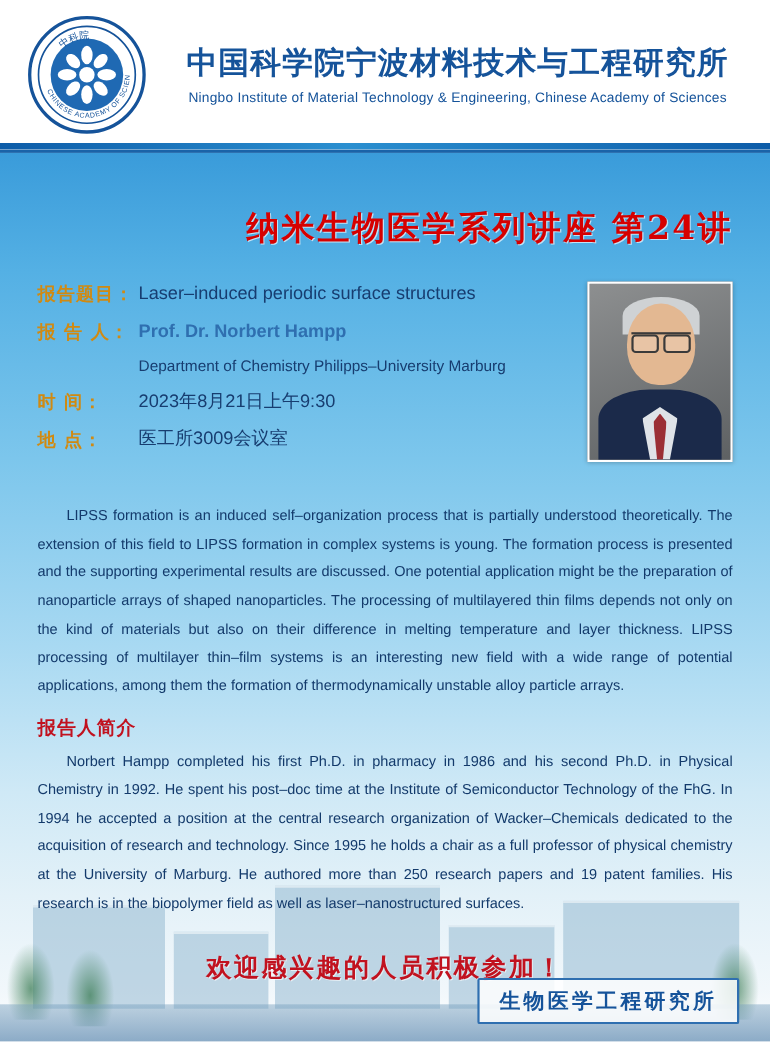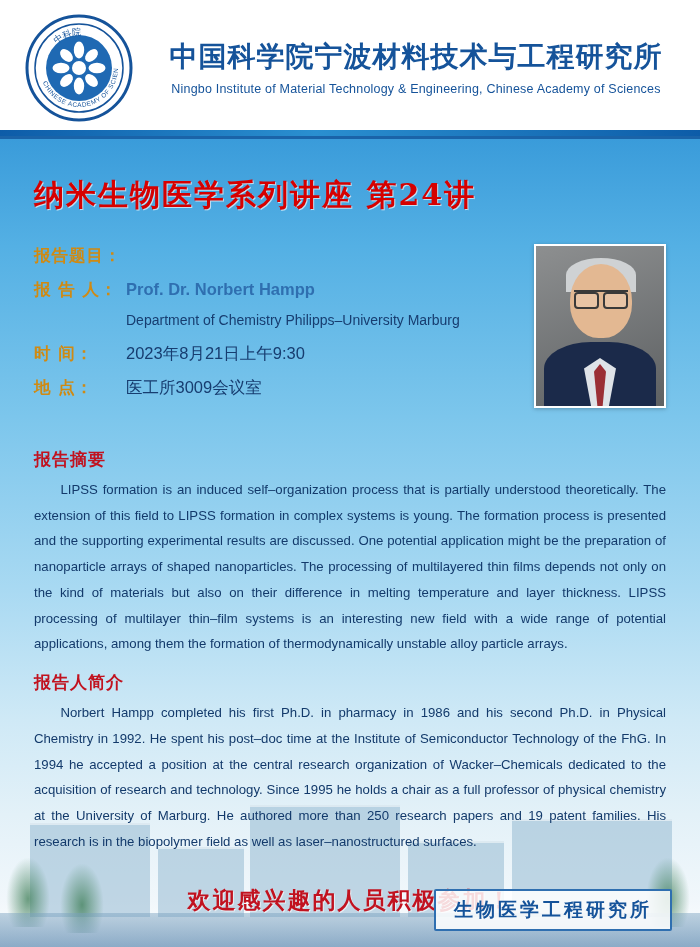--- a/index.html
+++ b/index.html
@@ -96,22 +96,22 @@
     background: radial-gradient(ellipse at 50% 60%, rgba(60,125,85,0.75), rgba(60,125,85,0) 70%);
   }
 
   
   .content {
     position: relative;
     z-index: 3;
     padding: 0 34px;
   }
   .series-title {
-    margin-top: 36px;
-    text-align: left;
+    margin-top: 48px;
+    text-align: right;
     font-family: "DejaVu Serif", "Liberation Serif", serif;
     font-size: 30px;
     font-weight: bold;
     color: #d60000;
     letter-spacing: 2px;
     text-shadow: 1px 1px 0 rgba(255,255,255,0.65);
   }
 
   .info {
     position: relative;
@@ -331,41 +331,41 @@
         <div class="hair"></div>
         <div class="face"></div>
         <div class="glasses"></div>
         <div class="body"></div>
         <div class="shirt"></div>
         <div class="tie"></div>
       </div>
 
       <div class="field">
         <div class="field-label">报告题目：</div>
+        <div class="field-value wide">Laser–induced periodic surface structures</div>
       </div>
 
       <div class="field">
         <div class="field-label">报 告 人：</div>
         <div class="field-value speaker">Prof. Dr. Norbert Hampp</div>
       </div>
       <div class="dept-line">Department of Chemistry Philipps–University Marburg</div>
 
       <div class="field">
         <div class="field-label">时    间：</div>
         <div class="field-value">2023年8月21日上午9:30</div>
       </div>
 
       <div class="field">
         <div class="field-label">地    点：</div>
         <div class="field-value">医工所3009会议室</div>
       </div>
     </div>
 
     <div class="section">
-      <div class="section-title">报告摘要</div>
       <div class="para">LIPSS formation is an induced self–organization process that is partially understood theoretically. The extension of this field to LIPSS formation in complex systems is young. The formation process is presented and the supporting experimental results are discussed. One potential application might be the preparation of nanoparticle arrays of shaped nanoparticles. The processing of multilayered thin films depends not only on the kind of materials but also on their difference in melting temperature and layer thickness. LIPSS processing of multilayer thin–film systems is an interesting new field with a wide range of potential applications, among them the formation of thermodynamically unstable alloy particle arrays.</div>
     </div>
 
     <div class="section">
       <div class="section-title">报告人简介</div>
       <div class="para">Norbert Hampp completed his first Ph.D. in pharmacy in 1986 and his second Ph.D. in Physical Chemistry in 1992. He spent his post–doc time at the Institute of Semiconductor Technology of the FhG. In 1994 he accepted a position at the central research organization of Wacker–Chemicals dedicated to the acquisition of research and technology. Since 1995 he holds a chair as a full professor of physical chemistry at the University of Marburg. He authored more than 250 research papers and 19 patent families. His research is in the biopolymer field as well as laser–nanostructured surfaces.</div>
     </div>
 
     <div class="slogan">欢迎感兴趣的人员积极参加！</div>
   </div>

